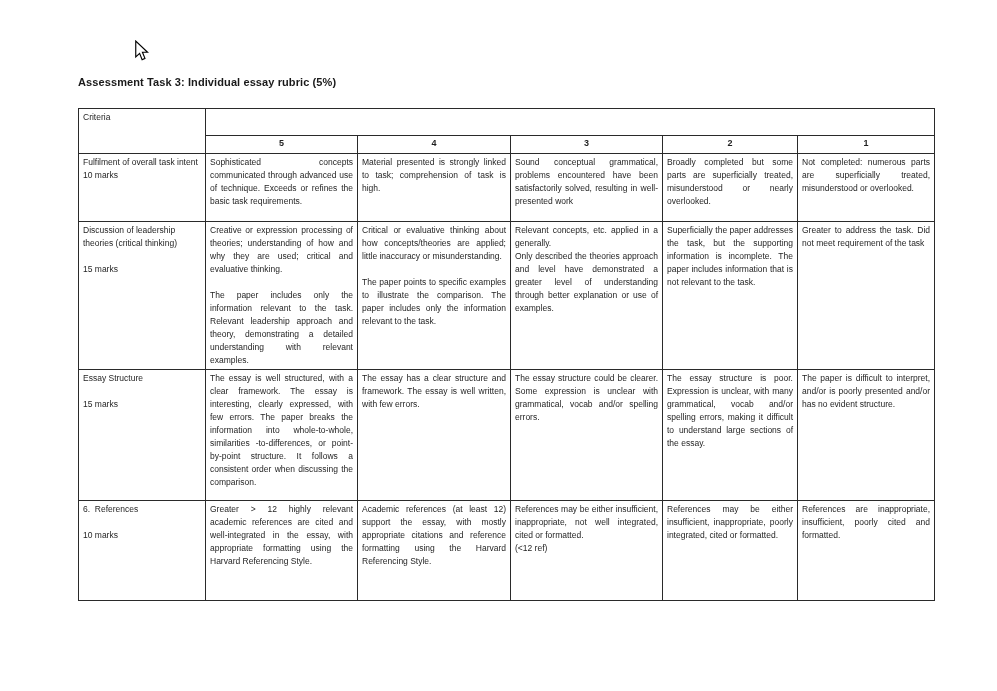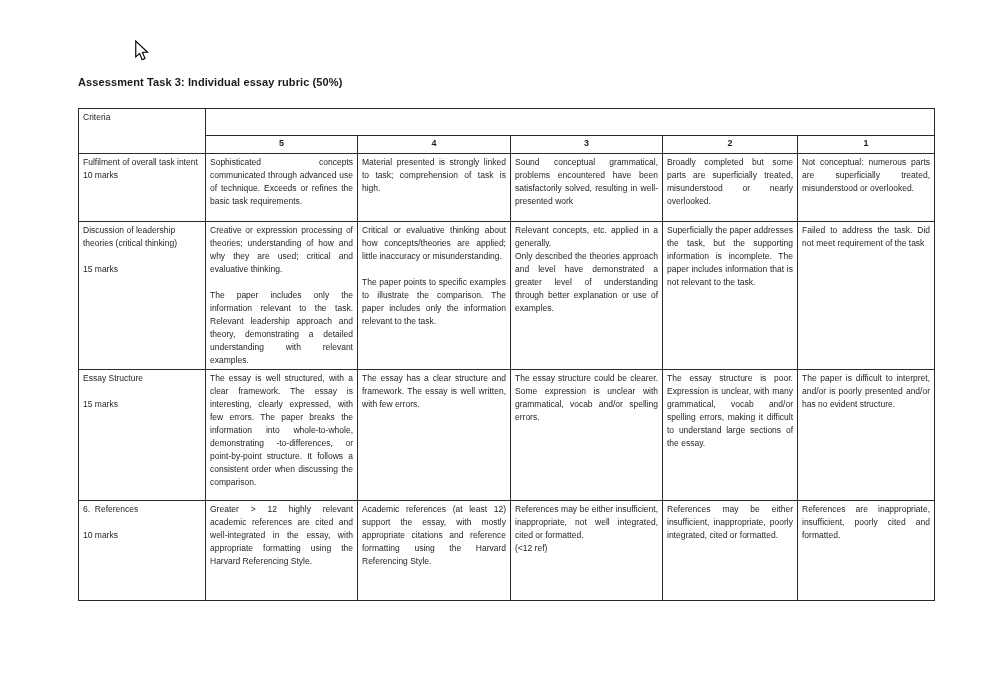--- a/index.html
+++ b/index.html
@@ -85,21 +85,21 @@
 </style>
 </head>
 <body>
 
 <div>
 
   <svg class="cursor" viewBox="0 0 14 22" xmlns="http://www.w3.org/2000/svg">
     <path d="M1.5 1 L1.5 16.2 L5.2 12.8 L7.6 18.8 L10.3 17.6 L7.9 11.7 L12.8 11.7 Z" fill="#ffffff" stroke="#000000" stroke-width="1.1" stroke-linejoin="miter"></path>
   </svg>
 
-  <h1 class="page-title">Assessment Task 3: Individual essay rubric (50%)</h1>
+  <h1 class="page-title">Assessment Task 3: Individual essay rubric (5%)</h1>
 
   <table class="rubric">
     <colgroup>
       <col style="width:127px">
       <col style="width:152px">
       <col style="width:153px">
       <col style="width:152px">
       <col style="width:135px">
       <col style="width:137px">
     </colgroup>
@@ -118,44 +118,44 @@
       <th>1</th>
     </tr>
 
     <tr class="row-1">
       <th class="criterion">Fulfilment of overall task intent
 10 marks</th>
       <td class="cell">Sophisticated concepts communicated through advanced use of technique. Exceeds or refines the basic task requirements.</td>
       <td class="cell">Material presented is strongly linked to task; comprehension of task is high.</td>
       <td class="cell">Sound conceptual grammatical, problems encountered have been satisfactorily solved, resulting in well-presented work</td>
       <td class="cell">Broadly completed but some parts are superficially treated, misunderstood or nearly overlooked.</td>
-      <td class="cell">Not conceptual: numerous parts are superficially treated, misunderstood or overlooked.</td>
+      <td class="cell">Not completed: numerous parts are superficially treated, misunderstood or overlooked.</td>
     </tr>
 
     <tr class="row-2">
       <th class="criterion">Discussion of leadership theories (critical thinking)
 
 15 marks</th>
       <td class="cell">Creative or expression processing of theories; understanding of how and why they are used; critical and evaluative thinking.
 
 The paper includes only the information relevant to the task. Relevant leadership approach and theory, demonstrating a detailed understanding with relevant examples.</td>
       <td class="cell">Critical or evaluative thinking about how concepts/theories are applied; little inaccuracy or misunderstanding.
 
 The paper points to specific examples to illustrate the comparison. The paper includes only the information relevant to the task.</td>
       <td class="cell">Relevant concepts, etc. applied in a generally.
 Only described the theories approach and level have demonstrated a greater level of understanding through better explanation or use of examples.</td>
       <td class="cell">Superficially the paper addresses the task, but the supporting information is incomplete. The paper includes information that is not relevant to the task.</td>
-      <td class="cell">Failed to address the task. Did not meet requirement of the task</td>
+      <td class="cell">Greater to address the task. Did not meet requirement of the task</td>
     </tr>
 
     <tr class="row-3">
       <th class="criterion">Essay Structure
 
 15 marks</th>
-      <td class="cell">The essay is well structured, with a clear framework. The essay is interesting, clearly expressed, with few errors. The paper breaks the information into whole-to-whole, demonstrating -to-differences, or point-by-point structure. It follows a consistent order when discussing the comparison.</td>
+      <td class="cell">The essay is well structured, with a clear framework. The essay is interesting, clearly expressed, with few errors. The paper breaks the information into whole-to-whole, similarities -to-differences, or point-by-point structure. It follows a consistent order when discussing the comparison.</td>
       <td class="cell">The essay has a clear structure and framework. The essay is well written, with few errors.</td>
       <td class="cell">The essay structure could be clearer. Some expression is unclear with grammatical, vocab and/or spelling errors.</td>
       <td class="cell">The essay structure is poor. Expression is unclear, with many grammatical, vocab and/or spelling errors, making it difficult to understand large sections of the essay.</td>
       <td class="cell">The paper is difficult to interpret, and/or is poorly presented and/or has no evident structure.</td>
     </tr>
 
     <tr class="row-4">
       <th class="criterion">6.&nbsp; References
 
 10 marks</th>

